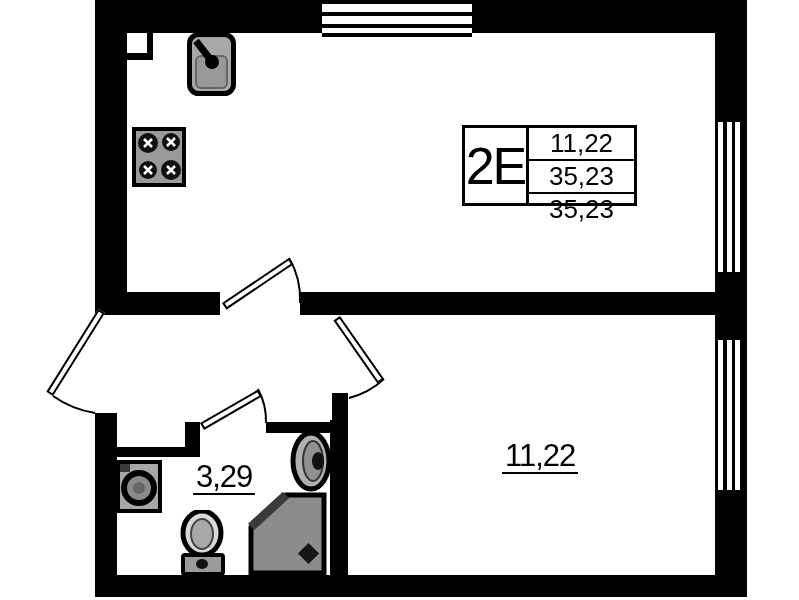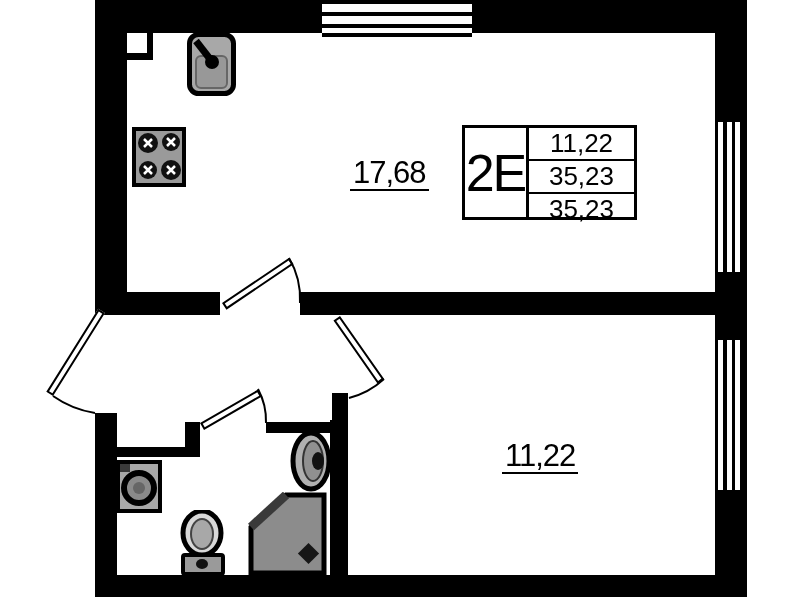--- a/index.html
+++ b/index.html
@@ -16,21 +16,21 @@
   
   .window-v{position:absolute;background:linear-gradient(90deg,
     #000 0 3px,#fff 3px 8px,#000 8px 12px,#fff 12px 17px,
     #000 17px 20px,#fff 20px 25px,#000 25px 32px);}
   .leaf{position:absolute;height:8px;background:#fff;border:2px solid #000;
     box-sizing:border-box;transform-origin:0 0;}
   .overlay{position:absolute;left:0;top:0;pointer-events:none;}
   .fixture{position:absolute;line-height:0;}
   .area-label{position:absolute;font-size:31px;letter-spacing:-1px;line-height:1;
     border-bottom:2px solid #000;padding:0 3px 1px 3px;white-space:nowrap;}
-  .stamp{position:absolute;left:462px;top:125px;width:175px;height:95px;
+  .stamp{position:absolute;left:462px;top:125px;width:175px;height:81px;
     border:3px solid #000;box-sizing:border-box;display:flex;background:#fff;}
   .stamp-type{width:64px;border-right:3px solid #000;box-sizing:border-box;
     display:flex;align-items:center;justify-content:center;
     font-size:52px;letter-spacing:-2px;}
   .stamp-rows{flex:1;display:flex;flex-direction:column;}
   .stamp-row{flex:1;display:flex;align-items:center;justify-content:center;
     font-size:26px;border-bottom:2px solid #000;box-sizing:border-box;}
   .stamp-row:last-child{border-bottom:none;}
 </style>
 </head>
@@ -125,21 +125,21 @@
   </div>
 
   <div class="fixture" style="left:248px;top:492px">
     <svg width="80" height="84" viewBox="0 0 80 84">
       <polygon points="38,3 76,3 76,81 3,81 3,35" fill="#8c8c8c" stroke="#000" stroke-width="5"></polygon>
       <line x1="3" y1="35" x2="38" y2="3" stroke="#3a3a3a" stroke-width="9"></line>
       <rect x="53" y="54" width="15" height="15" fill="#161616" transform="rotate(45 60.5 61.5)"></rect>
     </svg>
   </div>
 
-  <div class="area-label" style="left:350px;top:157px">17,68</div>
+  <div class="area-label" style="left:193px;top:461px">3,29</div>
   <div class="area-label" style="left:502px;top:440px">11,22</div>
 
   <div class="stamp">
     <div class="stamp-type">2Е</div>
     <div class="stamp-rows">
       <div class="stamp-row">11,22</div>
       <div class="stamp-row">35,23</div>
       <div class="stamp-row">35,23</div>
     </div>
   </div>

